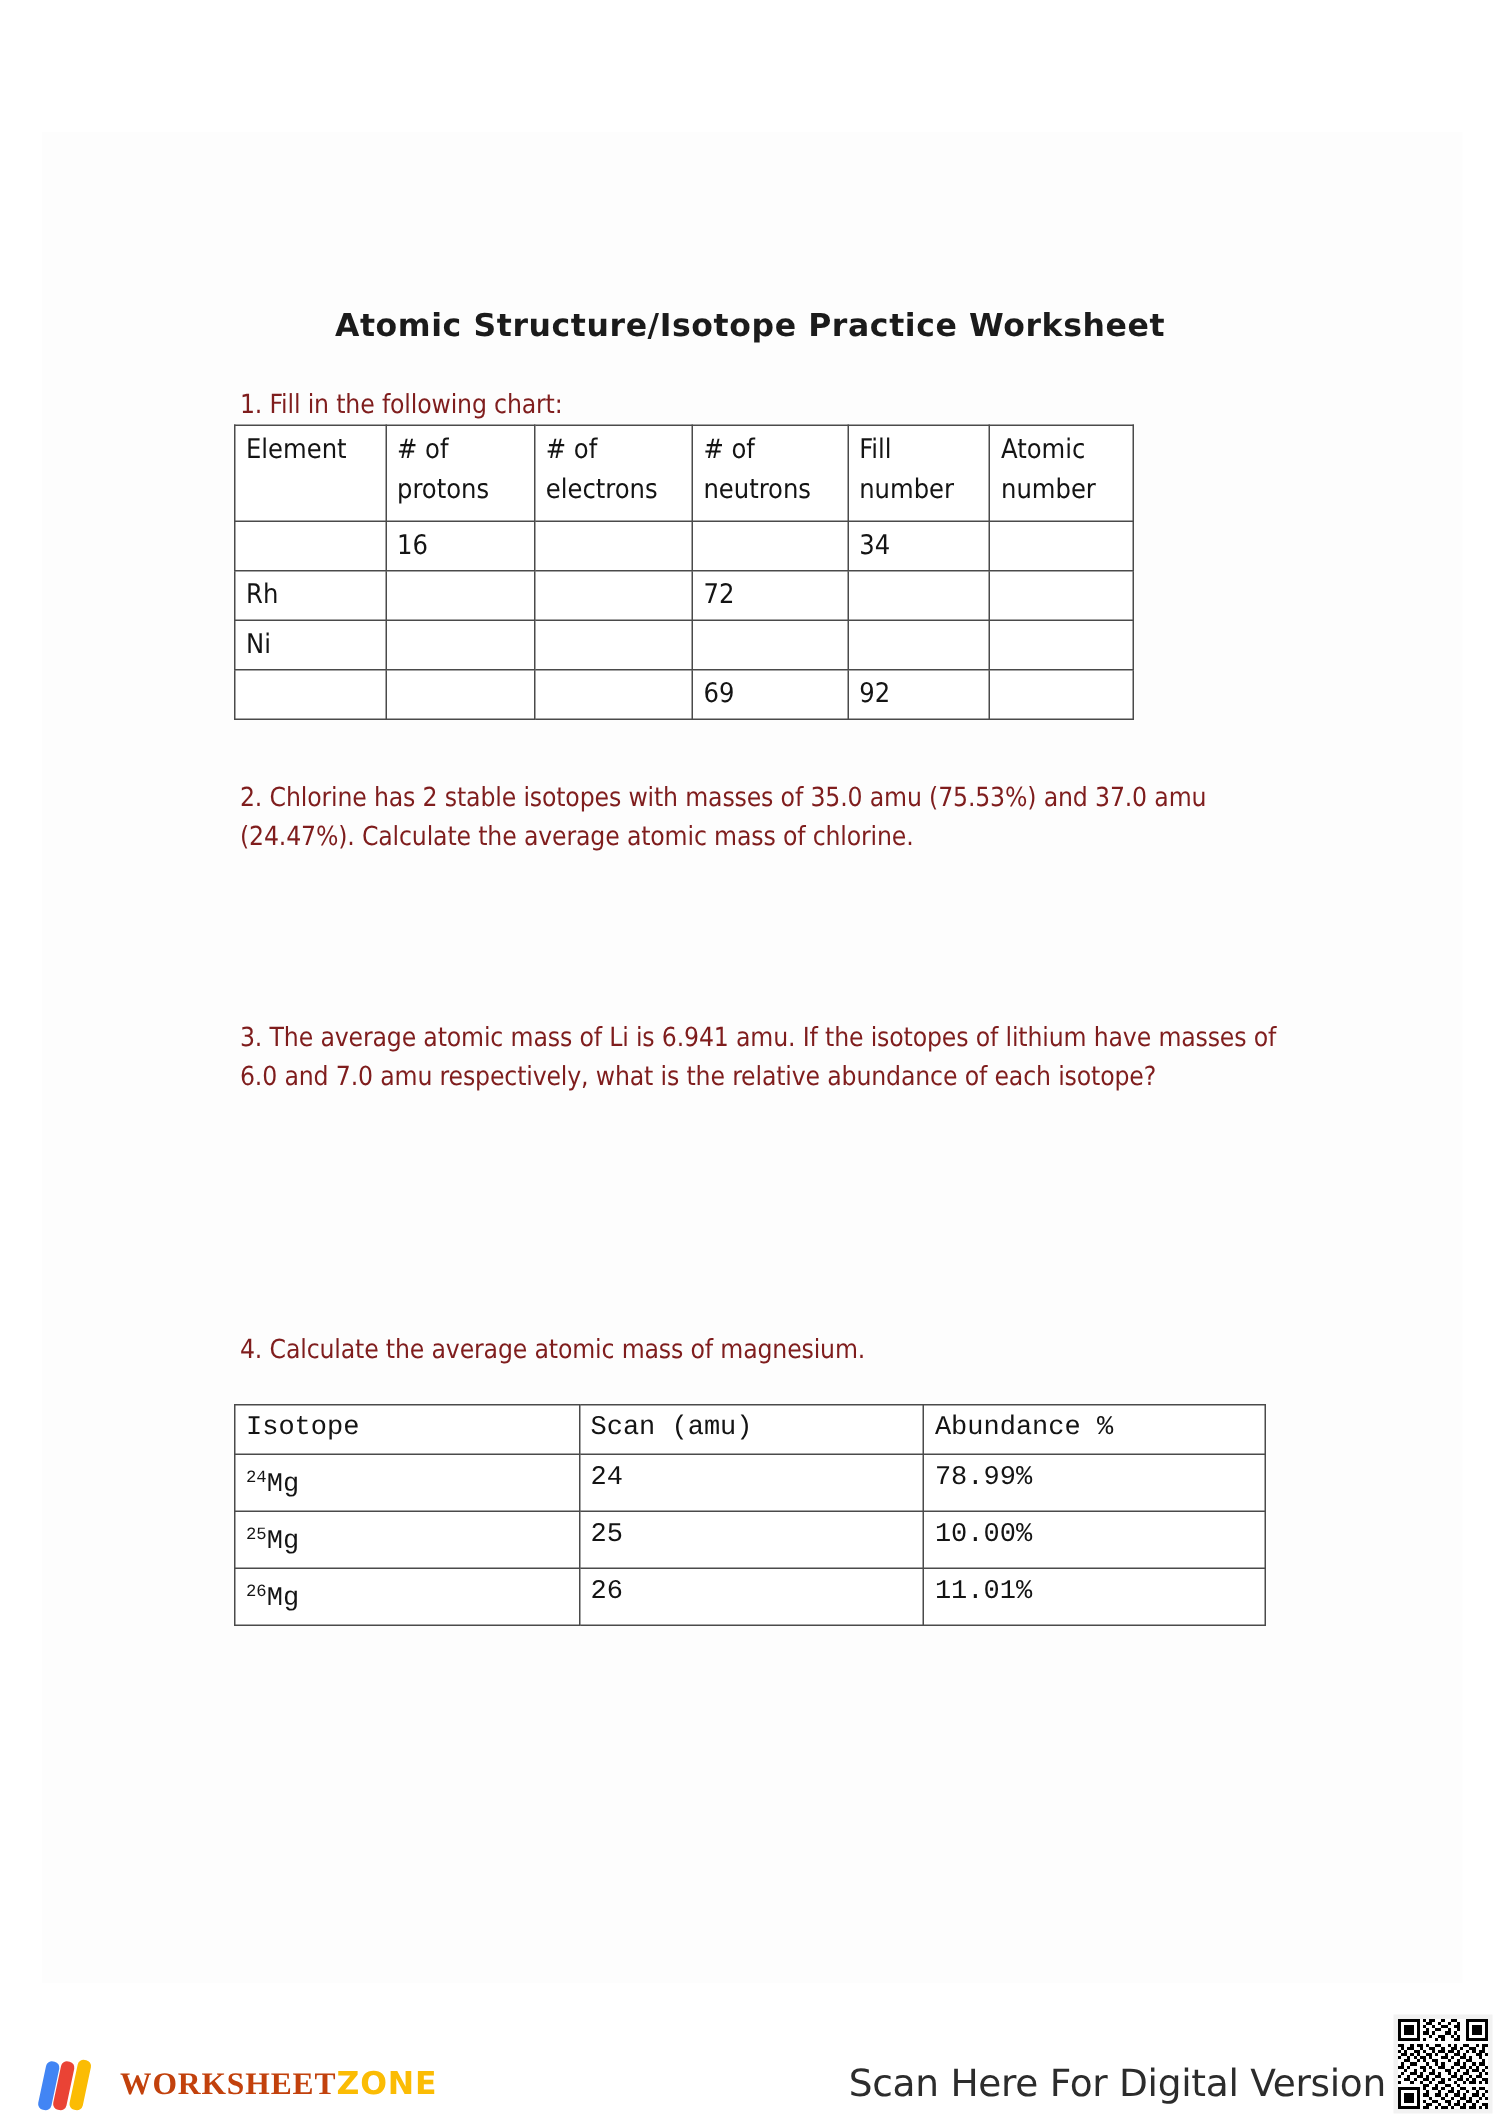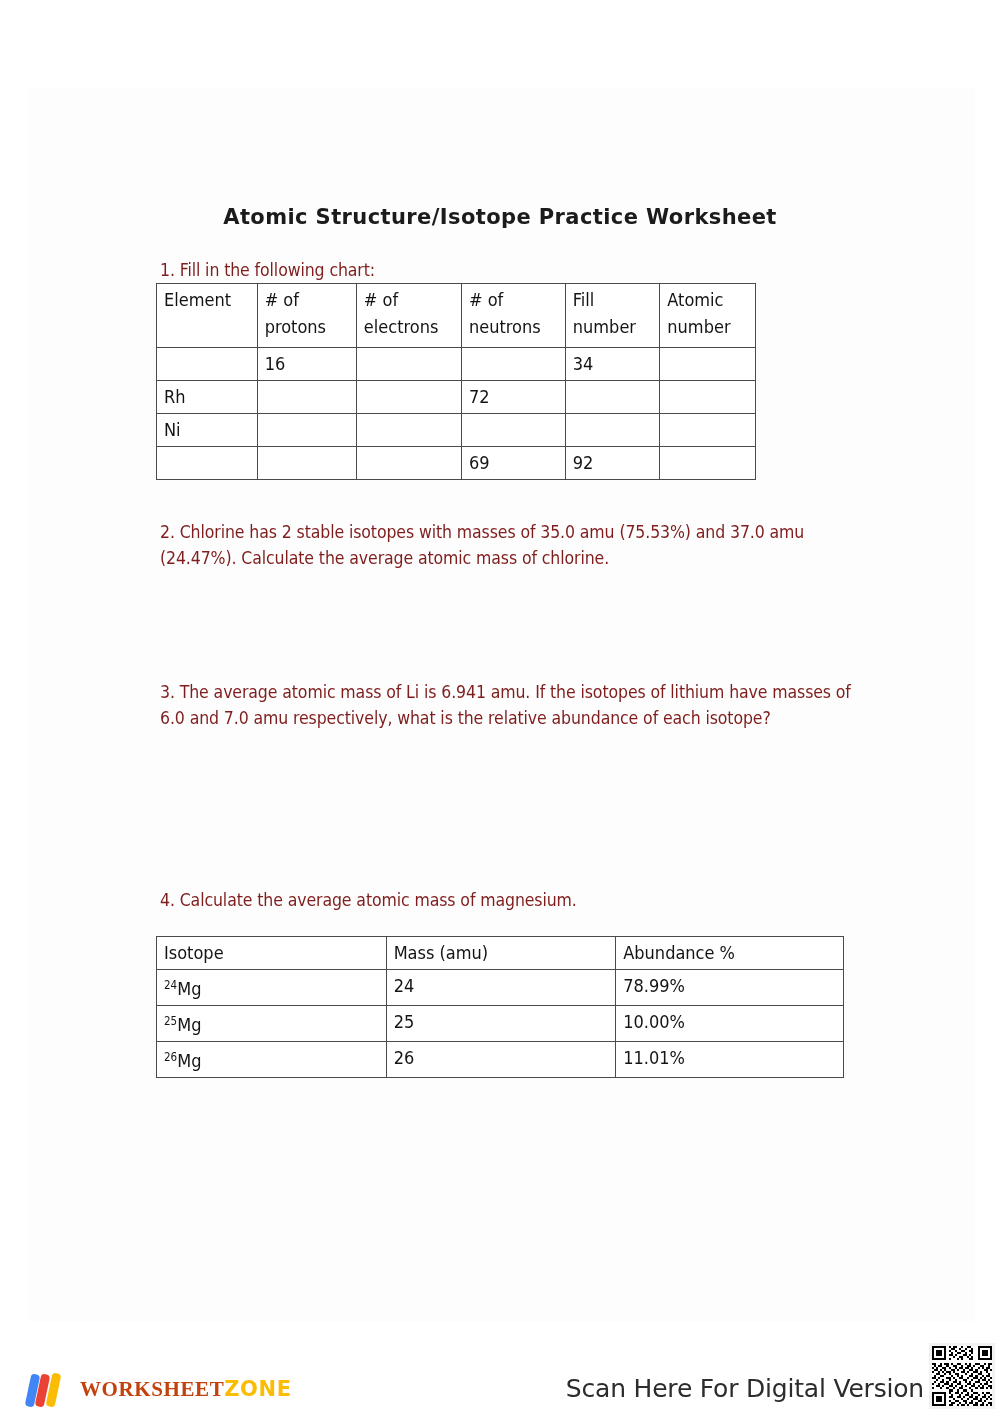--- a/index.html
+++ b/index.html
@@ -86,21 +86,21 @@
   #table-elements col.c-element { width: 116px; }
   #table-elements col.c-protons  { width: 118px; }
   #table-elements col.c-electrons{ width: 118px; }
   #table-elements col.c-neutrons { width: 118px; }
   #table-elements col.c-mass     { width: 108px; }
   #table-elements col.c-atomic   { width: 110px; }
   #table-elements thead td { height: 58px; }
   #table-elements tbody td { height: 27px; }
 
   
-  #table-isotopes { left: 156px; top: 936px; width: 688px; }
+  #table-isotopes { left: 156px; top: 936px; width: 688px; font-family: Liberation Mono, monospace; }
   #table-isotopes col.c-iso  { width: 230px; }
   #table-isotopes col.c-mass { width: 230px; }
   #table-isotopes col.c-abn  { width: 228px; }
   #table-isotopes td { height: 26px; }
 
   .iso sup {
     font-size: 11.5px;
     vertical-align: 6px;
     letter-spacing: 0;
   }
@@ -278,21 +278,21 @@
 
   <table class="wtable" id="table-isotopes">
     <colgroup>
       <col class="c-iso">
         <col class="c-mass">
         <col class="c-abn">
     </colgroup>
     <thead>
       <tr>
         <td>Isotope</td>
-        <td>Mass (amu)</td>
+        <td>Scan (amu)</td>
         <td>Abundance %</td>
       </tr>
     </thead>
     <tbody>
       <tr>
         <td class="iso">
           <sup>24</sup><em>Mg</em>
         </td>
         <td>24</td>
         <td>78.99%</td>

